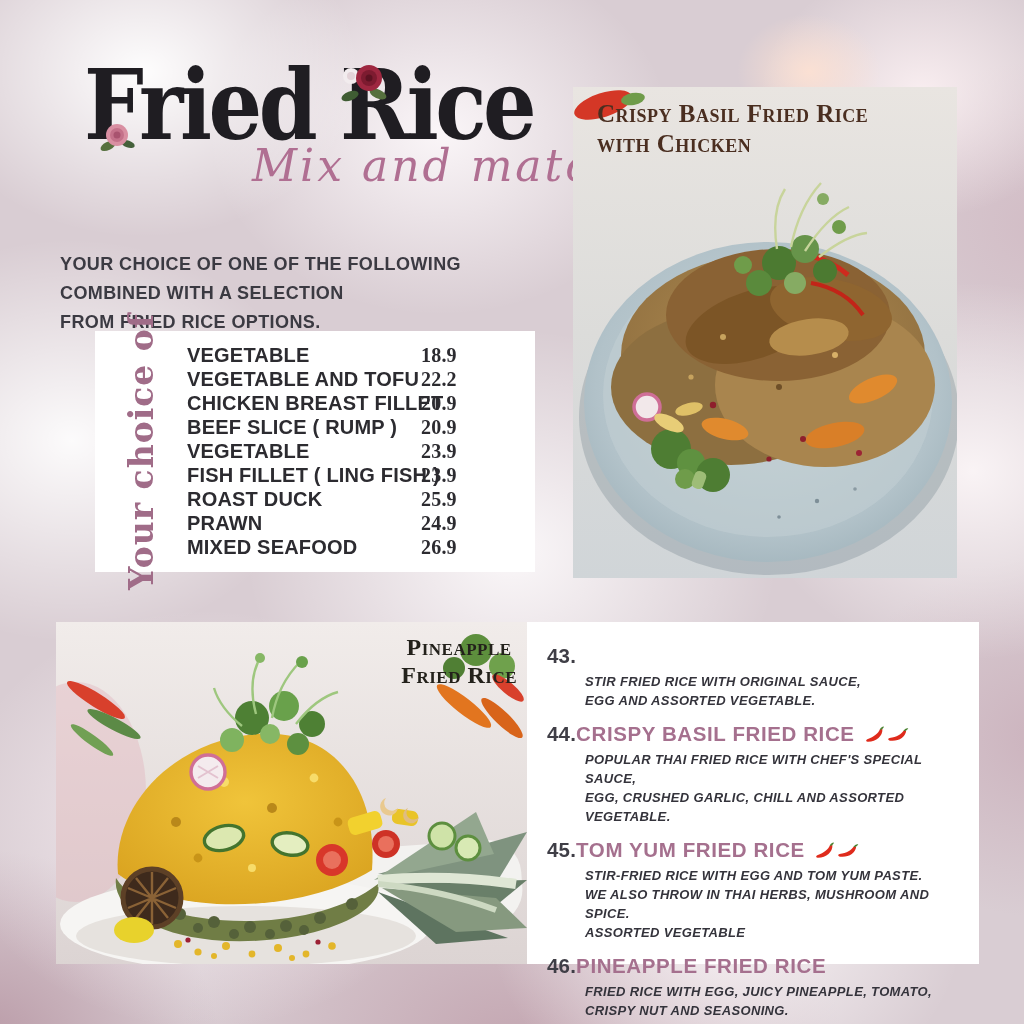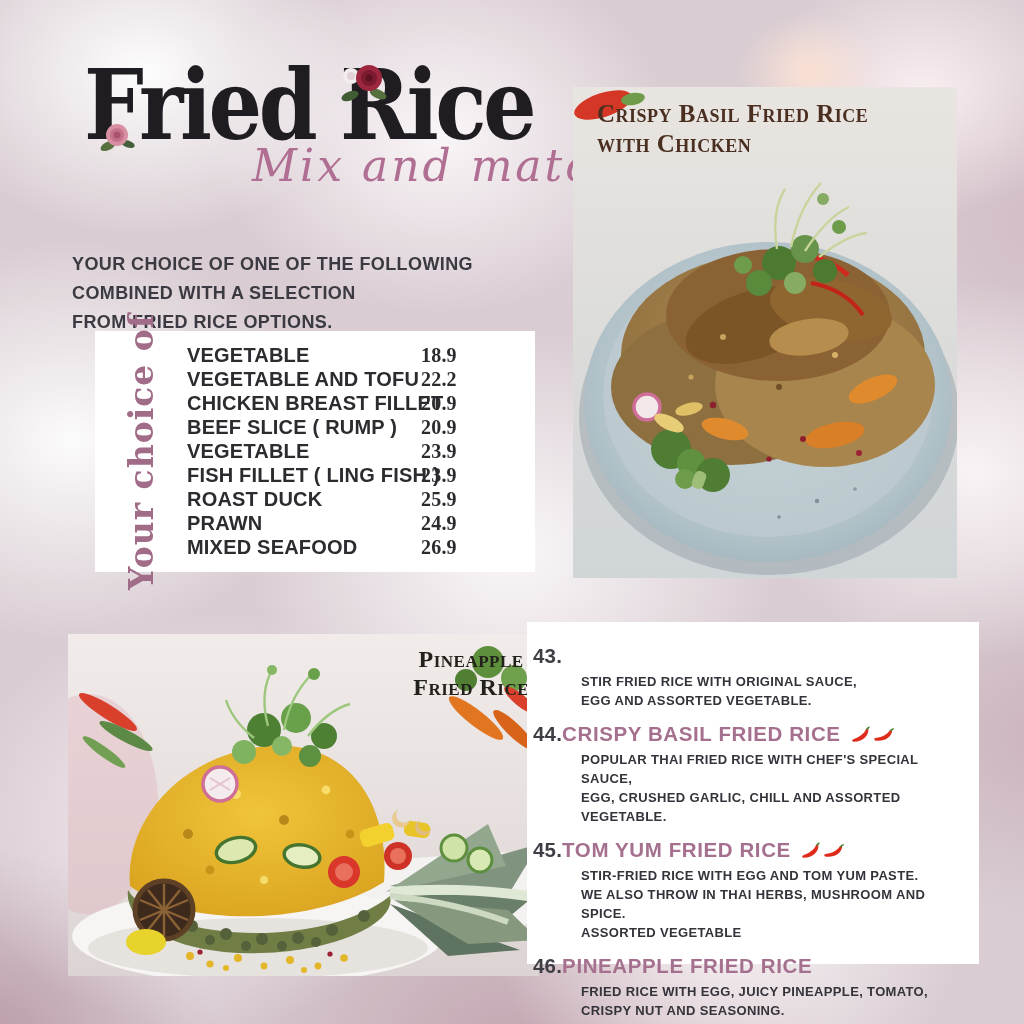--- a/index.html
+++ b/index.html
@@ -31,21 +31,21 @@
   }
   .subtitle{
     position:absolute;left:252px;top:140px;
     font-family:"DejaVu Serif",serif;font-style:italic;font-weight:400;
     font-size:44px;color:#b06f92;letter-spacing:3px;white-space:nowrap;
   }
   .rose{position:absolute;}
   .rose-f{left:98px;top:116px;width:40px;height:38px;}
   .rose-r{left:336px;top:58px;width:54px;height:50px;}
   .intro{
-    position:absolute;left:72px;top:250px;margin:0;
+    position:absolute;left:60px;top:250px;margin:0;
     font-size:18px;font-weight:700;line-height:29px;letter-spacing:.4px;color:#3b3a42;
   }
   
   .choice-box{
     position:absolute;left:95px;top:331px;width:440px;height:241px;
     background:#fff;display:flex;box-sizing:border-box;
   }
   .vlabel-wrap{width:92px;flex:none;display:flex;align-items:center;justify-content:center;}
   .vlabel{
     writing-mode:vertical-rl;transform:rotate(180deg);
@@ -66,31 +66,31 @@
   .caption{
     position:absolute;font-family:"Liberation Serif",serif;font-weight:700;
     font-variant:small-caps;letter-spacing:.5px;
   }
   .caption-tr{left:24px;top:12px;font-size:25px;line-height:1.18;color:#4a2e20;}
   .caption-bl{right:10px;top:12px;font-size:24px;line-height:1.15;color:#23211b;text-align:center;}
   .caption span{display:block;}
   
   .menu-panel{
     position:absolute;left:527px;top:622px;width:452px;height:342px;
-    background:#fff;box-sizing:border-box;padding:22px 14px 14px 6px;
+    background:#fff;box-sizing:border-box;padding:22px 14px 14px 20px;
   }
   .menu-item{margin-bottom:12px;}
   .mi-head{display:flex;align-items:center;font-weight:700;font-size:20.5px;letter-spacing:.2px;}
   .mi-num{color:#3f3e46;}
   .mi-name{color:#a5708e;letter-spacing:.6px;}
   .spice{display:inline-flex;gap:1px;margin-left:8px;align-items:center;}
   .spice svg{width:22px;height:19px;}
   .spice svg:last-child{transform:rotate(10deg);}
-  .mi-desc{margin:4px 0 0 48px;font-size:13px;font-weight:700;line-height:19px;
-    letter-spacing:.35px;color:#34333b;}
+  .mi-desc{margin:4px 0 0 38px;font-size:13px;font-weight:700;line-height:19px;
+    letter-spacing:.35px;color:#34333b;font-style:italic;}
 </style>
 </head>
 <body>
 
 <div class="page">
 
   <h1 class="title">Fried Rice</h1>
 
   <svg class="rose rose-f" viewBox="0 0 40 38">
     <ellipse cx="10" cy="30" rx="8" ry="4" fill="#56703e" transform="rotate(-25 10 30)"></ellipse>
@@ -225,21 +225,21 @@
       <circle cx="244" cy="414" r="2.2" fill="#7e8f98"></circle>
         <circle cx="282" cy="402" r="1.8" fill="#8a9aa2"></circle>
       <circle cx="206" cy="430" r="1.8" fill="#7e8f98"></circle>
     </svg>
     <figcaption class="caption caption-tr">
       <span>Crispy Basil Fried Rice</span>
       <span>with Chicken</span>
     </figcaption>
   </figure>
 
-  <figure class="photo photo-bl" style="margin:12px;">
+  <figure class="photo photo-bl" style="margin:0;">
     <svg viewBox="0 0 471 342">
       <defs>
         <linearGradient id="bgB" x1="0" y1="0" x2="0" y2="1">
           <stop offset="0" stop-color="#f1ecea"></stop>
             <stop offset="1" stop-color="#dcd4d3"></stop>
         </linearGradient>
         <radialGradient id="riceY" cx=".5" cy=".4" r=".7">
           <stop offset="0" stop-color="#f0c43a"></stop>
             <stop offset="1" stop-color="#d9a21f"></stop>
         </radialGradient>

